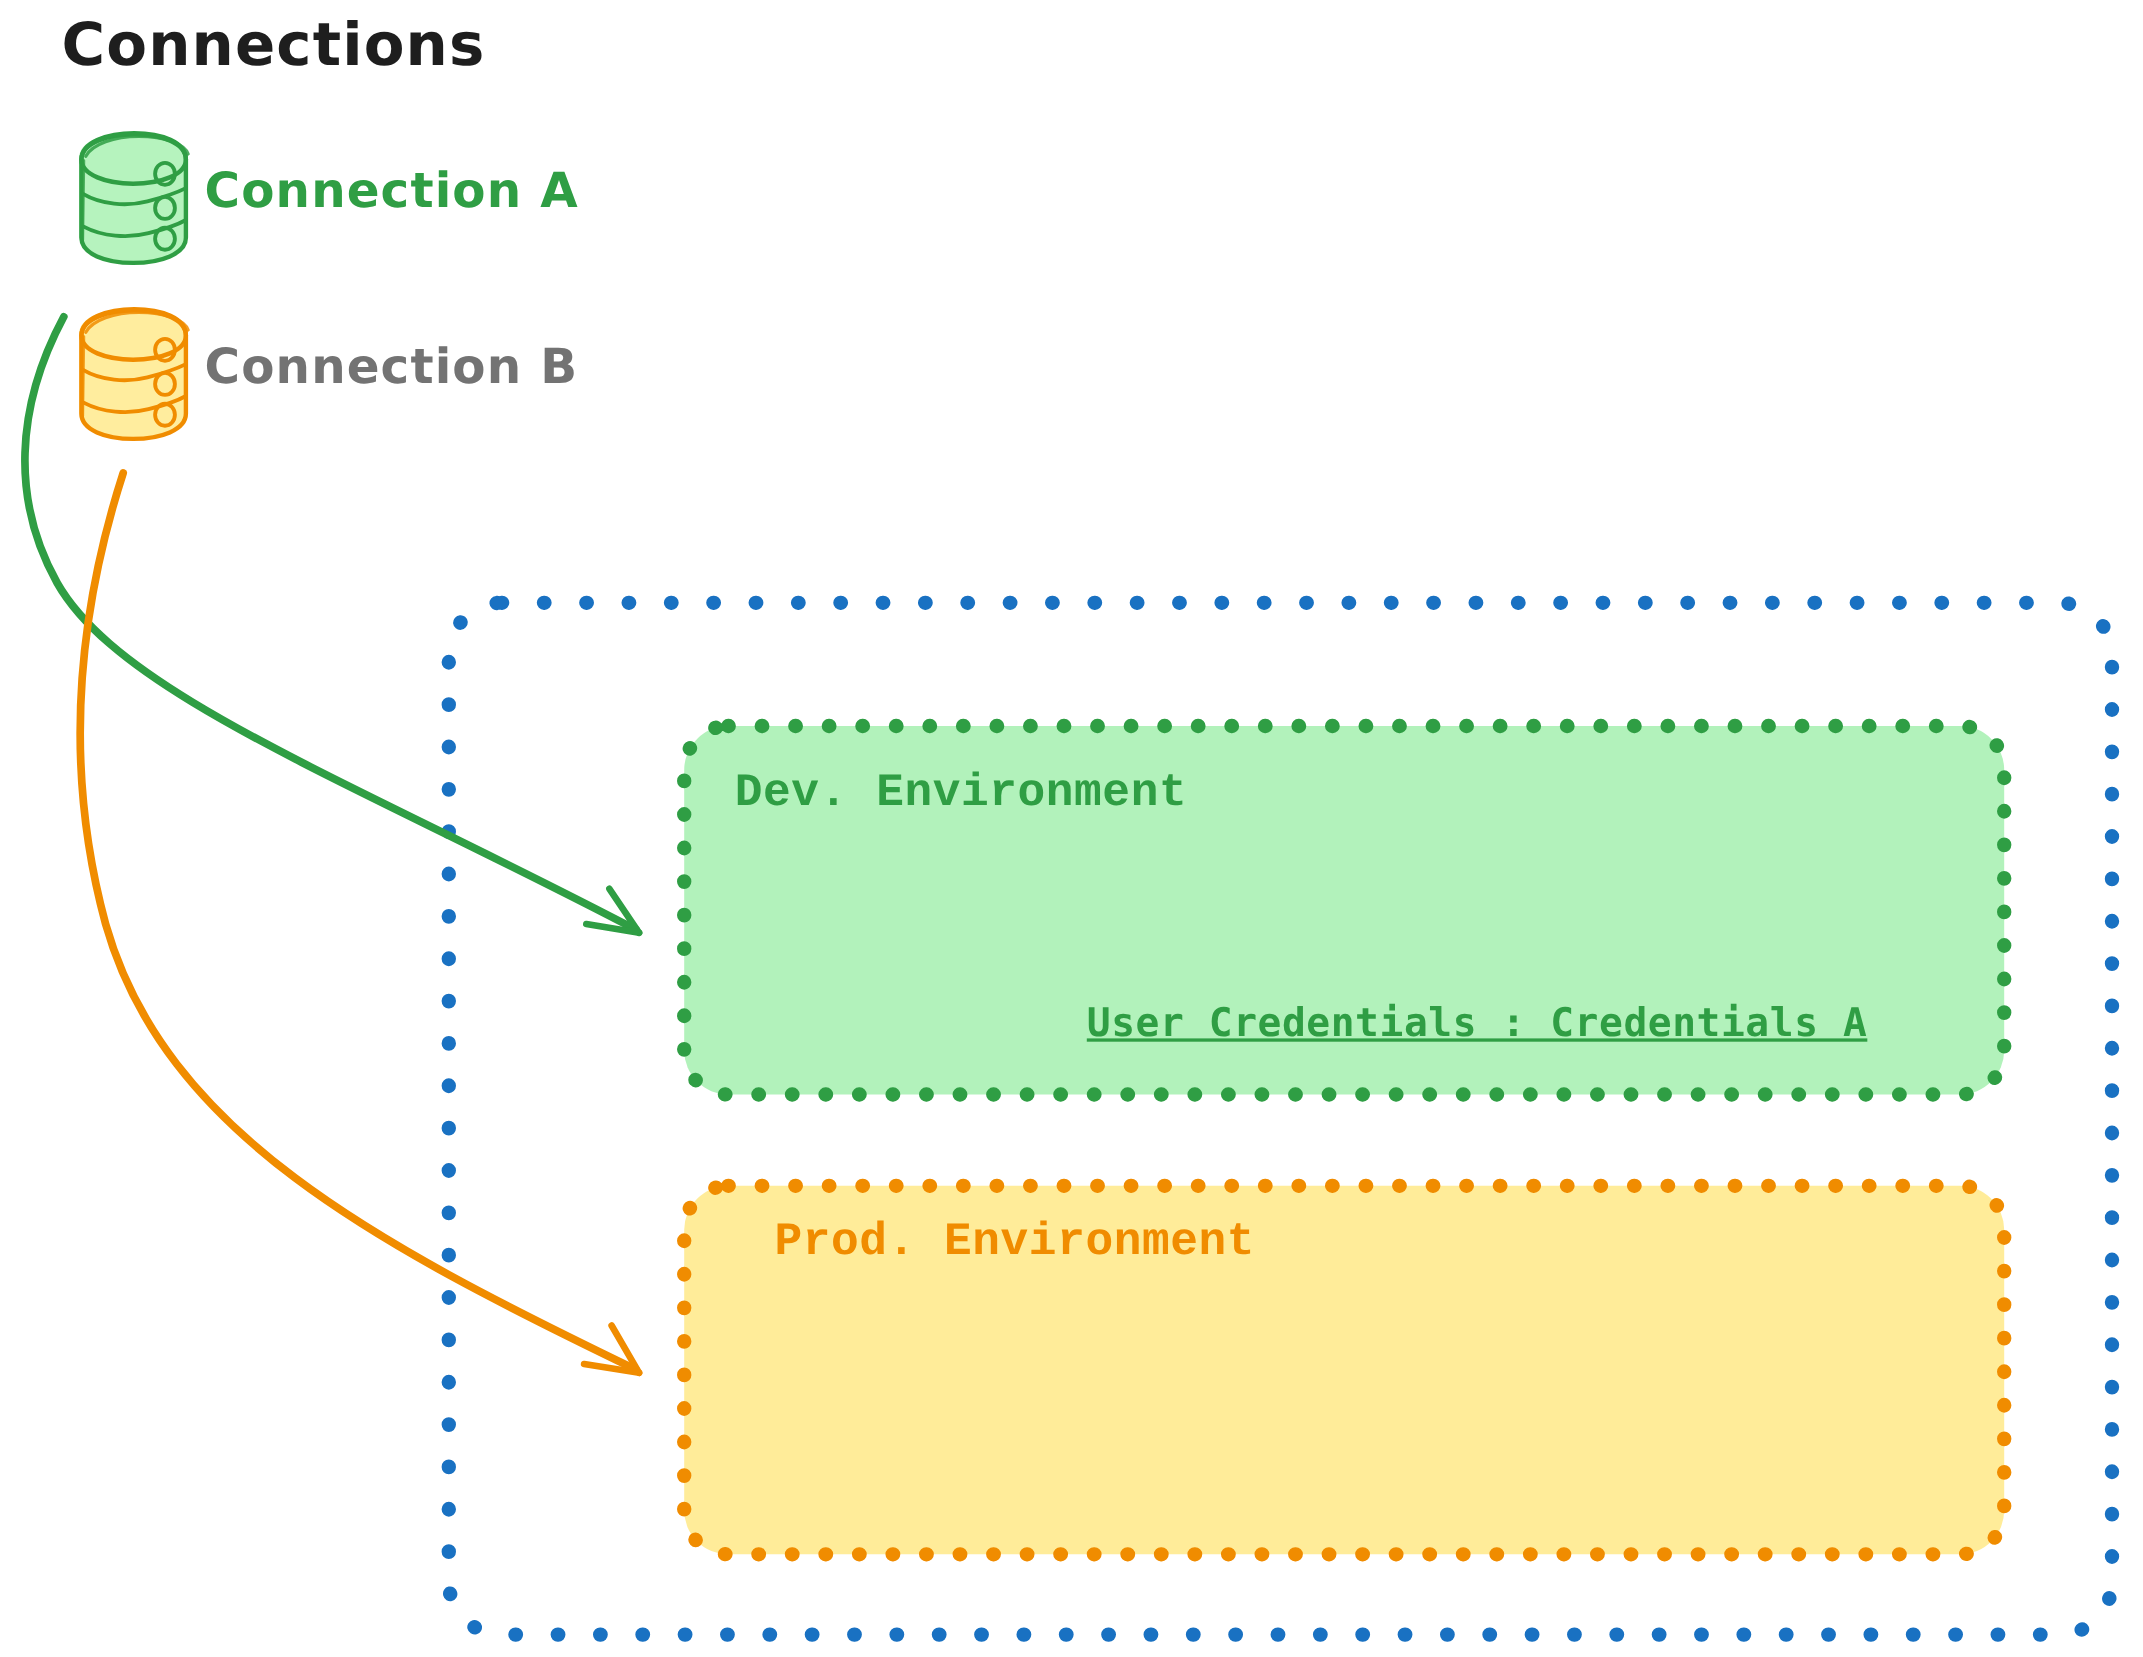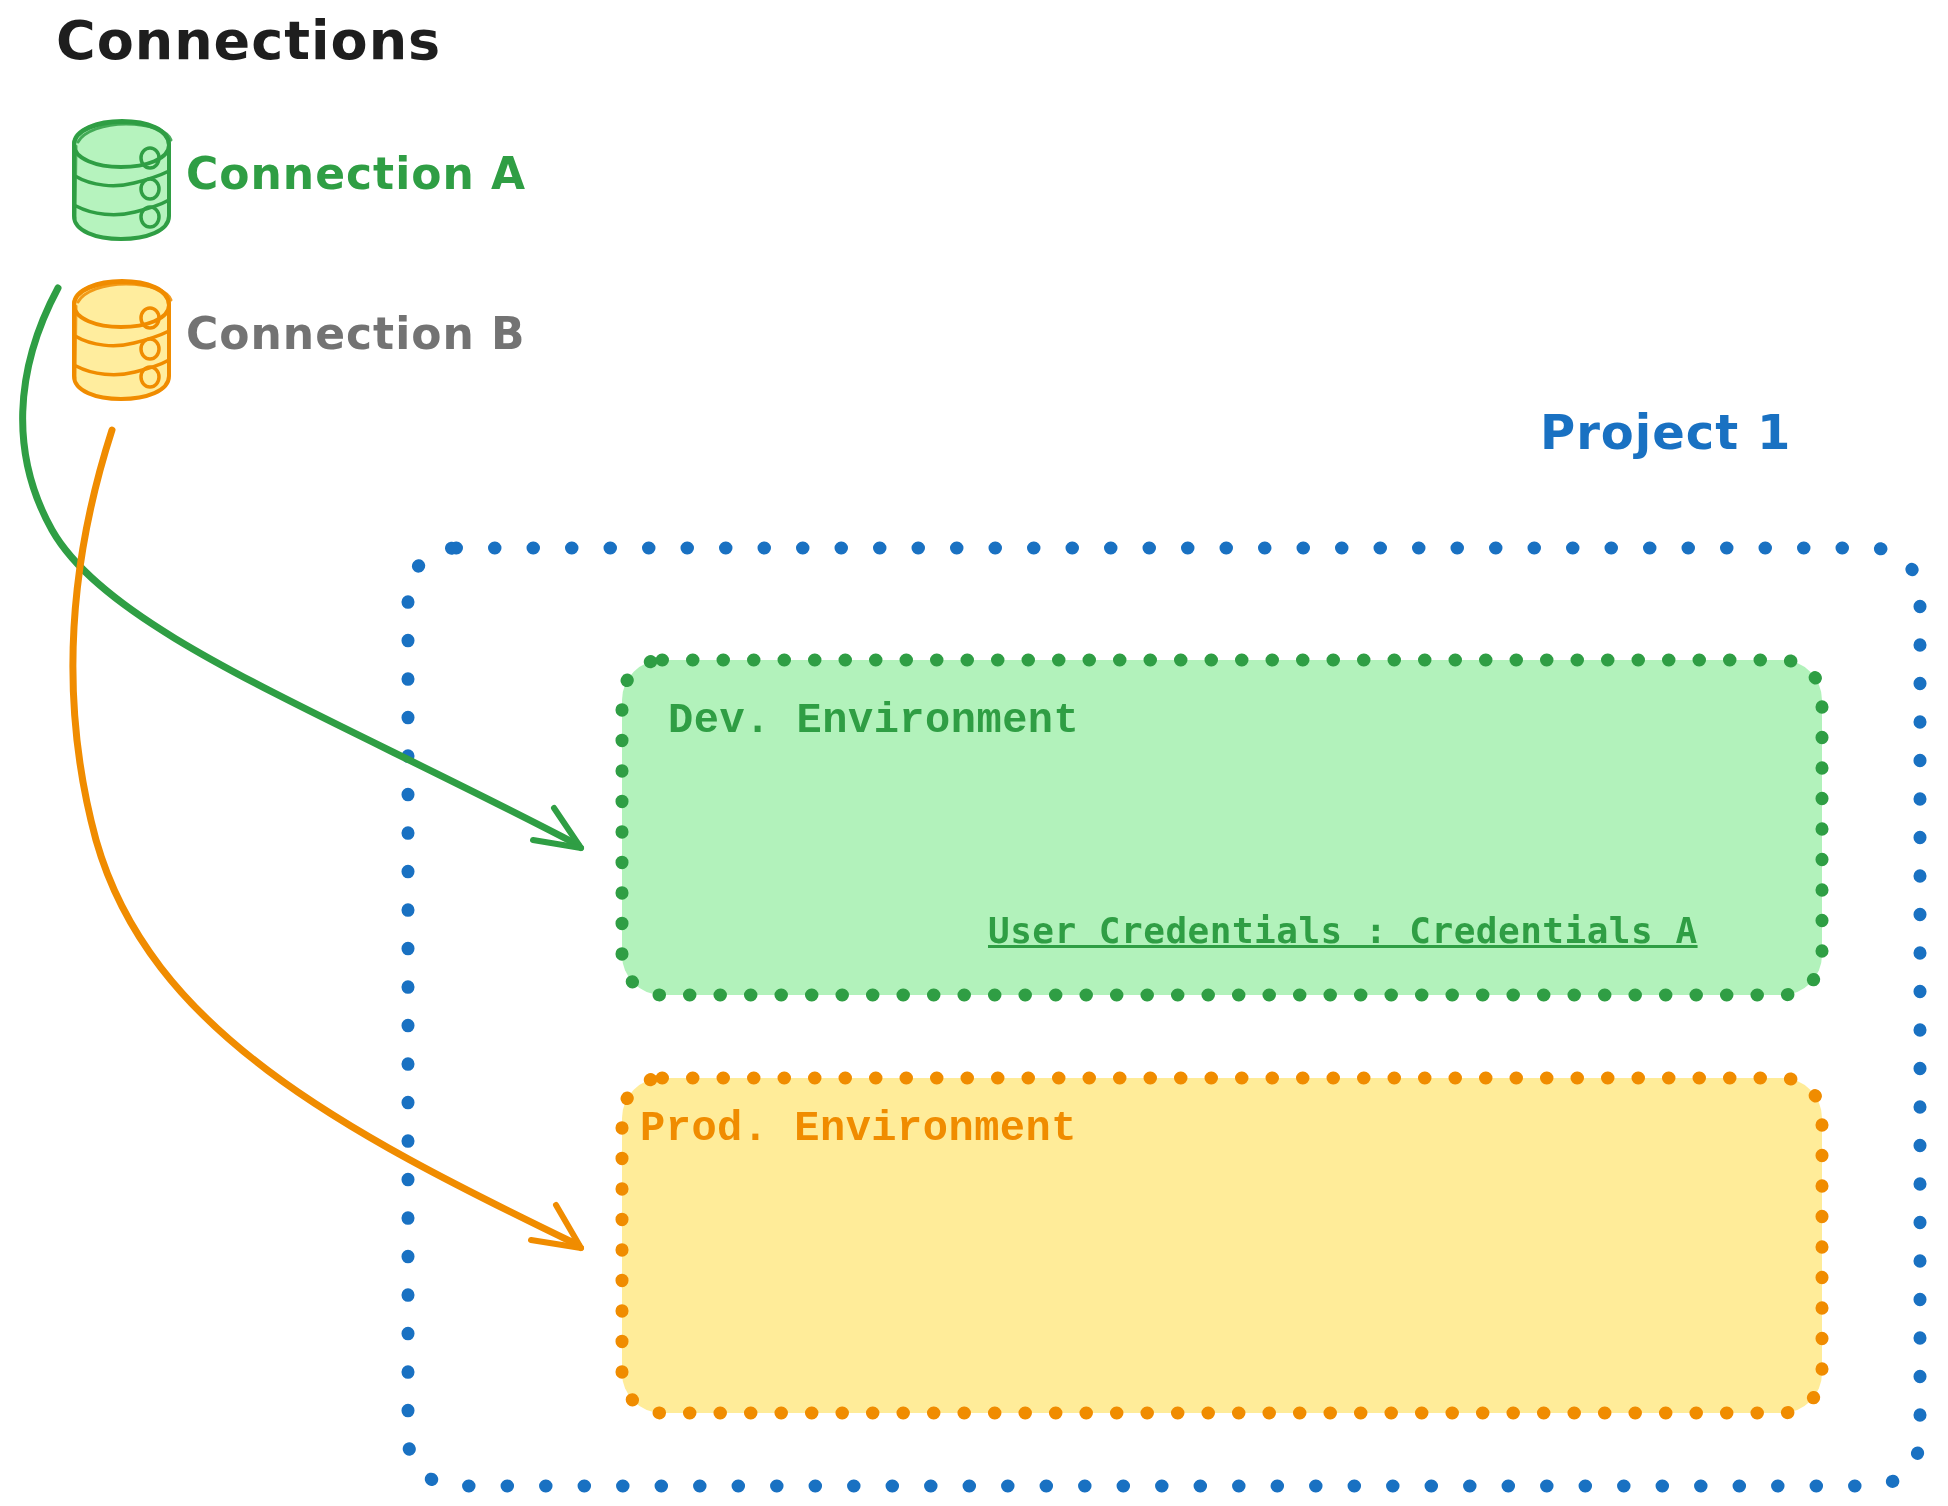--- a/index.html
+++ b/index.html
@@ -69,21 +69,21 @@
     font-size: 42px;
     font-weight: 600;
     letter-spacing: 0.5px;
   }
   .dev-title {
     left: 668px;
     top: 700px;
     color: #2f9e44;
   }
   .prod-title {
-    left: 640px;
+    left: 704px;
     top: 1108px;
     color: #f08c00;
   }
   .cred-line {
     font-family: "DejaVu Sans Mono", monospace;
     font-size: 36px;
     font-weight: 600;
     letter-spacing: 0.5px;
   }
   .dev-cred {
@@ -171,21 +171,20 @@
     </g>
 
   </svg>
 
   <div class="lbl title-connections">Connections</div>
 
   <div class="lbl conn-label conn-a">Connection A</div>
 
   <div class="lbl conn-label conn-b">Connection B</div>
 
-  <div class="lbl project-title">Project 1</div>
 
   <div class="lbl env-title dev-title">Dev. Environment</div>
 
   <div class="lbl cred-line dev-cred">User Credentials : Credentials A</div>
 
   <div class="lbl env-title prod-title">Prod. Environment</div>
 
 
 </div>
 

